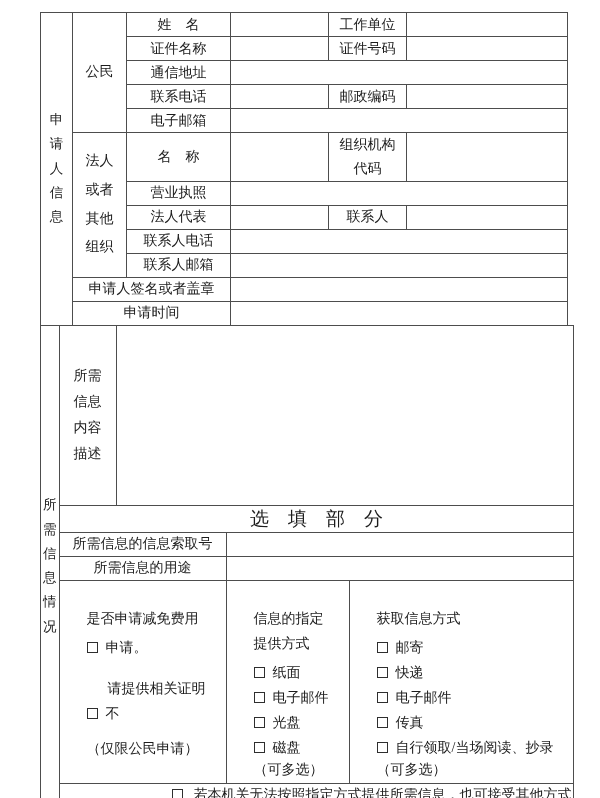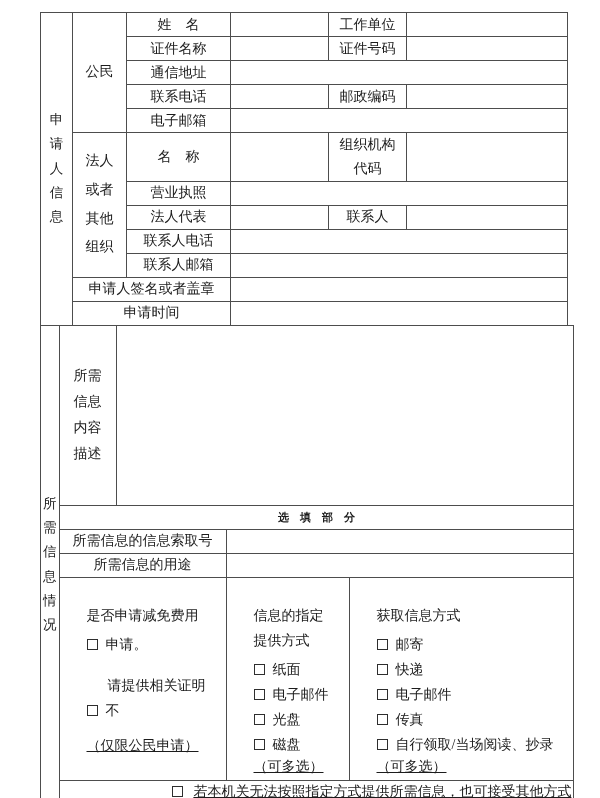--- a/index.html
+++ b/index.html
@@ -26,31 +26,31 @@
   .h24 { height: 24px; }
   .h48 { height: 48px; }
   .h180 { height: 180px; }
   .h186 { height: 186px; }
 
   .vhead  { white-space: pre-line; line-height: 1.8; font-size: 13.5px; }
   .group  { white-space: pre-line; line-height: 2.05; text-align: center; }
   .two-line { white-space: pre-line; line-height: 1.7; }
   .desc-label { white-space: pre-line; line-height: 1.85; }
 
-  .optional-header { font-weight: bold; font-size: 11px; }
+  .optional-header { font-weight: normal; font-size: 19px; }
 
   .blk { text-align: left; vertical-align: top; padding: 16px; }
   .blk-inner {
     display: flex; flex-direction: column;
     height: 170px; padding: 9px 4px 8px 11px;
   }
   .blk-title { line-height: 25px; margin-bottom: 4px; }
   .opt { line-height: 25px; white-space: nowrap; }
   .opt-indent { padding-left: 21px; margin-top: 16px; }
-  .blk-note { margin-top: auto; line-height: 20px; text-decoration: underline; }
+  .blk-note { margin-top: auto; line-height: 20px; }
 
   .cb {
     display: inline-block;
     width: 11px; height: 11px;
     border: 1px solid #2e2e2e;
     margin-right: 8px;
     vertical-align: -1px;
     background: #fff;
   }
   .note-row { text-align: right; padding-left: 28px; text-decoration: underline; }

